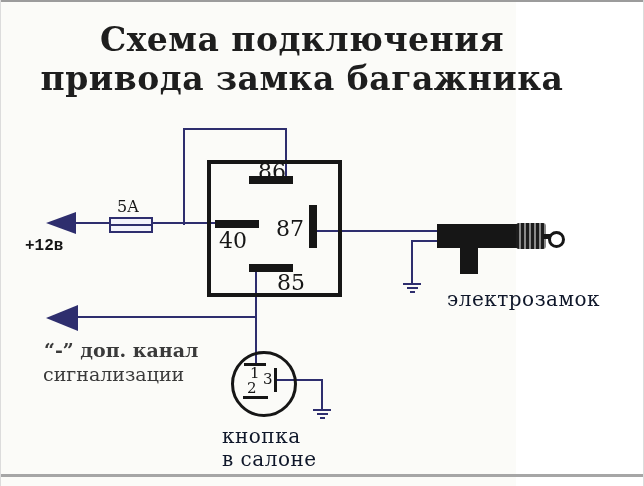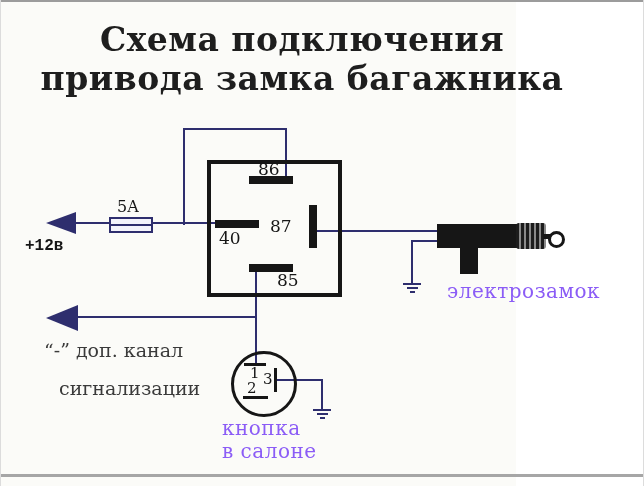--- a/index.html
+++ b/index.html
@@ -16,21 +16,21 @@
     position:relative;
     overflow:hidden;
   }
   .canvas{
     position:absolute;left:0;top:0;width:516px;height:486px;
     background:var(--background);
   }
   .wire{position:absolute;background:var(--wire);}
   .bar{position:absolute;background:var(--component);}
   .lbl{position:absolute;color:var(--component);font-family:"DejaVu Serif", serif;line-height:1;white-space:nowrap;}
-  .pin-lbl{font-size:17px;z-index:5;}
+  .pin-lbl{font-size:22px;z-index:5;}
   .title{
     position:absolute;left:-10px;top:20px;width:624px;
     text-align:center;font-weight:700;font-size:33px;line-height:39px;
     color:var(--text);letter-spacing:0.5px;
   }
   .relay-box{
     position:absolute;left:207px;top:160px;width:127px;height:129px;
     border:4px solid var(--component);background:transparent;
   }
   .arrow-left{
@@ -58,21 +58,21 @@
     border-radius:3px;
   }
   .act-shaft{position:absolute;left:543px;top:234px;width:7px;height:5px;background:var(--component);}
   .act-eye{position:absolute;left:548px;top:231px;width:11px;height:11px;border:3px solid var(--component);border-radius:50%;background:#fff;}
   .btn-circle{
     position:absolute;left:231px;top:351px;width:60px;height:60px;
     border:3px solid var(--component);border-radius:50%;background:transparent;
   }
   .frame-h{position:absolute;left:0;width:644px;background:#9c9c9c;}
   .frame-v{position:absolute;top:0;height:486px;background:#dcdcdc;}
-  .caption{font-size:20px;color:#8b5cf6;letter-spacing:0.5px;}
+  .caption{font-size:20px;color:#0f172a;letter-spacing:0.5px;margin-top:8px;}
   .alarm-lbl{font-size:19px;color:#3a3a3a;}
   .power-lbl{font-family:Liberation Mono, monospace;font-weight:bold;font-size:16px;color:var(--component);}
 </style>
 </head>
 <body>
 
 <div class="canvas">
 
   <div class="frame-h" style="top:0;height:2px;"></div>
   <div class="frame-h" style="top:474px;height:3px;background:#a6a6a6;"></div>
@@ -103,21 +103,21 @@
   <div class="lbl" style="left:117px;top:199px;font-size:16px;">5A</div>
 
   <div class="lbl power-lbl" style="left:25px;top:238px;">+12в</div>
 
   <div class="relay-box"></div>
   <div class="bar" style="left:249px;top:176px;width:44px;height:8px;"></div>
   <div class="lbl pin-lbl" style="left:258px;top:161px;">86</div>
   <div class="bar" style="left:215px;top:220px;width:44px;height:8px;"></div>
   <div class="lbl pin-lbl" style="left:219px;top:230px;">40</div>
   <div class="bar" style="left:309px;top:205px;width:8px;height:43px;"></div>
-  <div class="lbl pin-lbl" style="left:270px;top:218px;">87</div>
+  <div class="lbl pin-lbl" style="left:276px;top:218px;">87</div>
   <div class="bar" style="left:249px;top:264px;width:44px;height:8px;"></div>
   <div class="lbl pin-lbl" style="left:277px;top:272px;">85</div>
 
   <div class="act-body"></div>
   <div class="act-tab"></div>
   <div class="act-bellows"></div>
   <div class="act-shaft"></div>
   <div class="act-eye"></div>
   <div class="lbl caption" style="left:447px;top:281px;">электрозамок</div>
 
@@ -125,22 +125,22 @@
     <i class="g1"></i>
       <i class="g2"></i>
       <i class="g3"></i>
   </div>
   <div class="gnd" style="left:313px;top:409px;width:18px;">
     <i class="g1"></i>
       <i class="g2"></i>
       <i class="g3"></i>
   </div>
 
-  <div class="lbl alarm-lbl" style="left:44px;top:341px;">“-” доп. канал</div>
-  <div class="lbl alarm-lbl" style="left:43px;top:379px;margin-left:16px;">сигнализации</div>
+  <div class="lbl alarm-lbl" style="left:44px;top:341px;font-weight:bold;">“-” доп. канал</div>
+  <div class="lbl alarm-lbl" style="left:43px;top:365px;">сигнализации</div>
 
   <div class="btn-circle"></div>
   <div class="bar" style="left:244px;top:363px;width:22px;height:3px;"></div>
   <div class="lbl" style="left:250px;top:366px;font-size:15px;">1</div>
   <div class="bar" style="left:243px;top:396px;width:25px;height:3px;"></div>
   <div class="lbl" style="left:247px;top:381px;font-size:15px;">2</div>
   <div class="bar" style="left:274px;top:368px;width:3px;height:24px;"></div>
   <div class="lbl" style="left:263px;top:372px;font-size:15px;">3</div>
   <div class="lbl caption" style="left:222px;top:418px;">кнопка</div>
   <div class="lbl caption" style="left:222px;top:441px;">в салоне</div>

